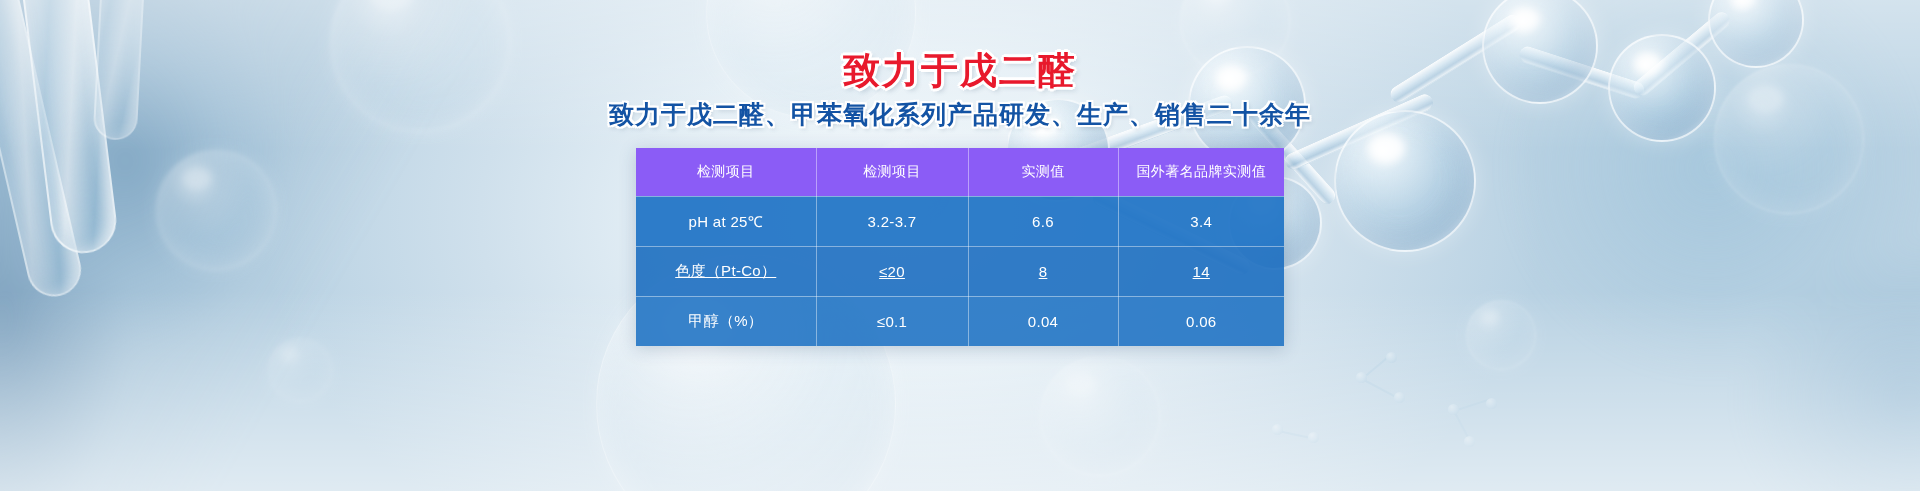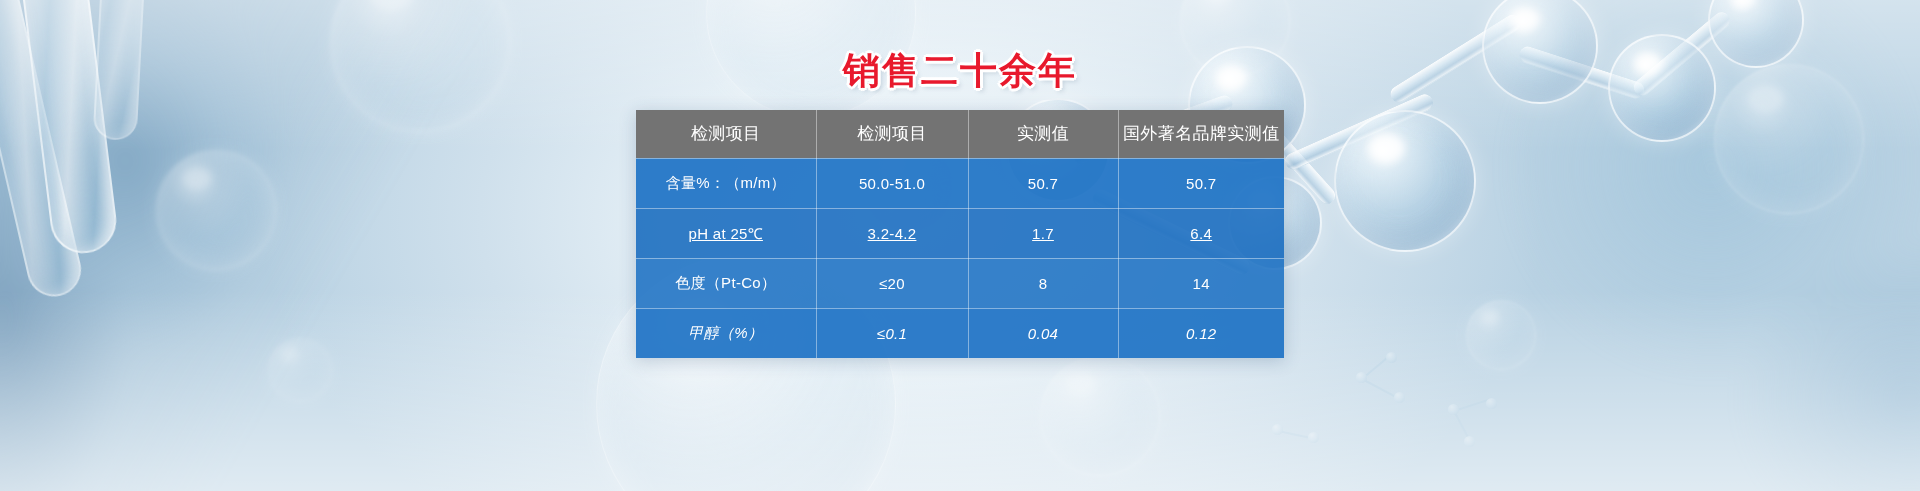--- a/index.html
+++ b/index.html
@@ -154,23 +154,23 @@
   #spec-table th, #spec-table td {
     color:#ffffff;
     text-align:center;
     font-weight:normal;
     border-right:1px solid rgba(255,255,255,.42);
     border-bottom:1px solid rgba(255,255,255,.42);
   }
   #spec-table th:last-child, #spec-table td:last-child { border-right:none; }
   #spec-table tr:last-child td { border-bottom:none; }
   #spec-table thead th {
-    background:#737373;
+    background:#8b5cf6;
     height:48px;
-    font-size:17px;
+    font-size:14px;
     letter-spacing:.4px;
   }
   #spec-table tbody td {
     background:rgba(29,114,196,.92);
     height:50px;
     font-size:15px;
     letter-spacing:.3px;
   }
   #spec-table tbody tr:nth-child(2) td { background:rgba(28,110,192,.90);text-decoration:underline; }
   #spec-table tbody tr:nth-child(3) td { background:rgba(29,113,195,.88); }
@@ -240,59 +240,54 @@
   <div class="mini" style="left:1272px; top:424px;">
     <div class="l" style="left:6px; top:6px; width:36px; transform:rotate(12deg);"></div>
     <div class="d" style="left:0; top:0;"></div>
     <div class="d" style="left:36px; top:8px;"></div>
   </div>
 
   <div class="bg-top-sheen"></div>
   <div class="bg-bottom-sheen"></div>
 
   <div id="content">
-    <div id="title">销售二十余年</div>
+    <div id="title">致力于戊二醛</div>
+    <div id="subtitle">致力于戊二醛、甲苯氧化系列产品研发、生产、销售二十余年</div>
 
     <table id="spec-table">
       <colgroup>
         <col class="col-a">
           <col class="col-b">
           <col class="col-c">
           <col class="col-d">
       </colgroup>
       <thead>
         <tr>
           <th>检测项目</th>
           <th>检测项目</th>
           <th>实测值</th>
           <th>国外著名品牌实测值</th>
         </tr>
       </thead>
       <tbody>
         <tr>
-          <td>含量%：（m/m）</td>
-          <td>50.0-51.0</td>
-          <td>50.7</td>
-          <td>50.7</td>
-        </tr>
-        <tr>
           <td>pH at 25℃</td>
-          <td>3.2-4.2</td>
-          <td>1.7</td>
-          <td>6.4</td>
+          <td>3.2-3.7</td>
+          <td>6.6</td>
+          <td>3.4</td>
         </tr>
         <tr>
           <td>色度（Pt-Co）</td>
           <td>≤20</td>
           <td>8</td>
           <td>14</td>
         </tr>
         <tr>
           <td>甲醇（%）</td>
           <td>≤0.1</td>
           <td>0.04</td>
-          <td>0.12</td>
+          <td>0.06</td>
         </tr>
       </tbody>
     </table>
   </div>
 
 </div>
 
 </body></html>

